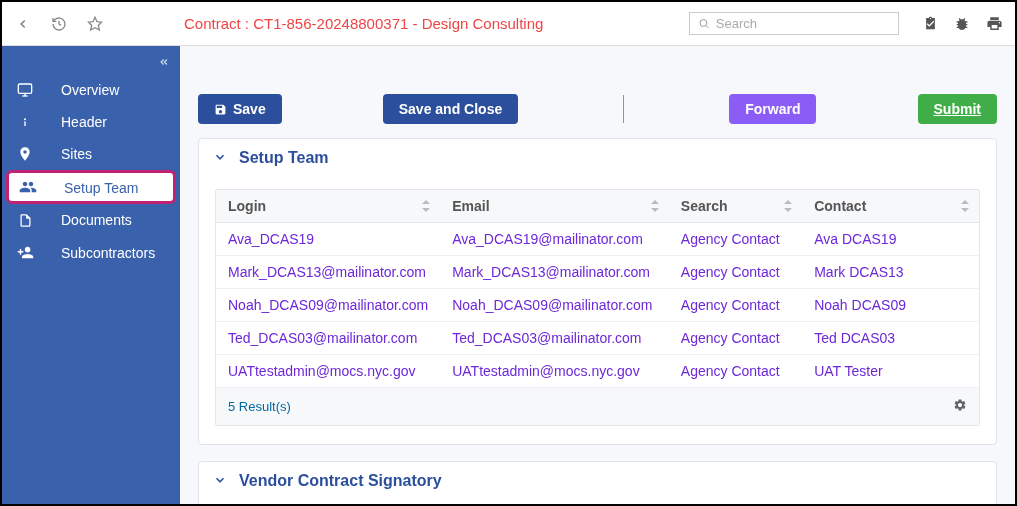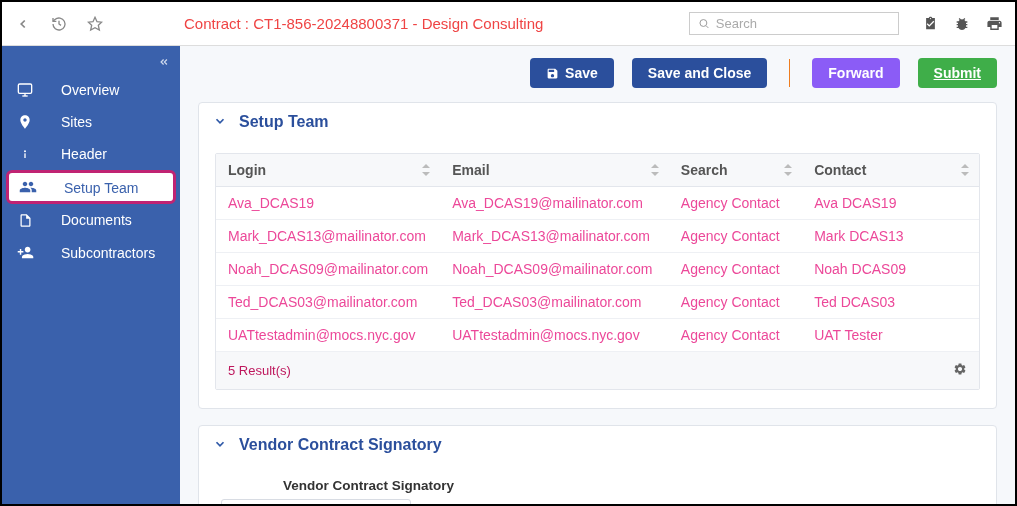--- a/index.html
+++ b/index.html
@@ -21,21 +21,21 @@
 
     
     .sidebar { width: 178px; background: #3a61ac; color: #fff; display: flex; flex-direction: column; padding-top: 8px; position: relative; }
     .sidebar-collapse { text-align: right; padding: 2px 10px 4px 0; color: #cfd9ed; cursor: pointer; font-size: 12px; }
     .sidebar-item { display: flex; align-items: flex-end; gap: 27px; padding: 8px 14px; font-size: 14px; cursor: pointer; }
     .sidebar-item .icon { width: 18px; display: flex; align-items: center; justify-content: center; }
     .sidebar-item.active { background: #fff; color: #3a61ac; border: 3px solid #c02373; border-radius: 6px; margin: 0 4px; padding: 5px 10px; }
 
     
     .main { flex: 1; background: #f6f8fb; padding: 12px 18px 18px 18px; overflow-y: auto; }
-    .action-row { display: flex; justify-content: flex-end; gap: 18px; align-items: center; margin-bottom: 14px; }
+    .action-row { display: flex; justify-content: space-between; gap: 18px; align-items: center; margin-bottom: 14px; margin-top: 36px; }
     .btn { border: none; border-radius: 4px; padding: 7px 16px; font-size: 14px; font-weight: 600; cursor: pointer; color: #fff; display: inline-flex; align-items: center; gap: 6px; }
     .btn-primary { background: #2b4f9c; }
     .btn-orange { background: #8b5cf6; }
     .btn-green { background: #3fae49; text-decoration: underline; }
     .btn-divider { width: 1px; height: 28px; background: #ee7d1f; margin: 0 4px; }
 
     
     .panel { background: #fff; border: 1px solid #e0e4ea; border-radius: 4px; margin-bottom: 16px; }
     .panel-head { display: flex; align-items: center; gap: 12px; padding: 10px 14px; }
     .panel-head .chev { color: #305aa8; cursor: pointer; }
@@ -43,22 +43,22 @@
     .panel-body { padding: 12px 16px 18px 16px; }
 
     
     .tbl-wrap { border: 1px solid #e3e6ec; border-radius: 2px; }
     .tbl { width: 100%; border-collapse: collapse; }
     .tbl th, .tbl td { text-align: left; padding: 8px 12px; font-size: 14px; }
     .tbl thead th { background: #f7f8fa; color: #555; font-weight: 600; border-bottom: 1px solid #e3e6ec; position: relative; }
     .tbl thead th.sortable::after { content: ""; position: absolute; right: 10px; top: 10px; width: 0; height: 0; border-left: 4px solid transparent; border-right: 4px solid transparent; border-bottom: 4px solid #bbb; }
     .tbl thead th.sortable::before { content: ""; position: absolute; right: 10px; top: 18px; width: 0; height: 0; border-left: 4px solid transparent; border-right: 4px solid transparent; border-top: 4px solid #bbb; }
     .tbl tbody tr { border-bottom: 1px solid #eef0f4; }
-    .tbl tbody td { color: #ec4899; }
-    .tbl-foot { display: flex; justify-content: space-between; align-items: center; padding: 10px 12px; background: #f7f8fa; color: #be185d; font-size: 13px; }
+    .tbl tbody td { color: #6d28d9; }
+    .tbl-foot { display: flex; justify-content: space-between; align-items: center; padding: 10px 12px; background: #f7f8fa; color: #0369a1; font-size: 13px; }
     .gear { color: #666; cursor: pointer; }
 
     
     .sign-label { font-weight: 600; margin: 2px 0 6px 68px; font-size: 13.5px; }
     .sign-input { margin-left: 6px; }
     .sign-input input { width: 190px; height: 30px; border: 1px solid #d8dce3; border-radius: 3px; padding: 4px 8px; }
 
     .col-login { width: 28%; }
     .col-email { width: 30%; }
     .col-profile { width: 18%; }
@@ -130,33 +130,33 @@
                 <rect x="2" y="3" width="20" height="14" rx="2"></rect>
                 <line x1="8" y1="21" x2="16" y2="21"></line>
                 <line x1="12" y1="17" x2="12" y2="21"></line>
               </svg>
             </span>
             <span>Overview</span>
           </div>
           <div class="sidebar-item">
             <span class="icon">
               <svg width="16" height="16" viewBox="0 0 24 24" fill="currentColor">
-                <path d="M12 2C8.13 2 5 5.13 5 9c0 5.25 7 13 7 13s7-7.75 7-13c0-3.87-3.13-7-7-7zm0 9.5c-1.38 0-2.5-1.12-2.5-2.5s1.12-2.5 2.5-2.5 2.5 1.12 2.5 2.5-1.12 2.5-2.5 2.5z"></path>
-              </svg>
-            </span>
-            <span>Sites</span>
-          </div>
-          <div class="sidebar-item">
-            <span class="icon">
-              <svg width="16" height="16" viewBox="0 0 24 24" fill="currentColor">
                 <circle cx="12" cy="8" r="1.5"></circle>
                 <rect x="11" y="11" width="2" height="7"></rect>
               </svg>
             </span>
             <span>Header</span>
+          </div>
+          <div class="sidebar-item">
+            <span class="icon">
+              <svg width="16" height="16" viewBox="0 0 24 24" fill="currentColor">
+                <path d="M12 2C8.13 2 5 5.13 5 9c0 5.25 7 13 7 13s7-7.75 7-13c0-3.87-3.13-7-7-7zm0 9.5c-1.38 0-2.5-1.12-2.5-2.5s1.12-2.5 2.5-2.5 2.5 1.12 2.5 2.5-1.12 2.5-2.5 2.5z"></path>
+              </svg>
+            </span>
+            <span>Sites</span>
           </div>
           <div class="sidebar-item active">
             <span class="icon">
               <svg width="18" height="18" viewBox="0 0 24 24" fill="currentColor">
                 <path d="M16 11c1.66 0 2.99-1.34 2.99-3S17.66 5 16 5s-3 1.34-3 3 1.34 3 3 3zm-8 0c1.66 0 2.99-1.34 2.99-3S9.66 5 8 5 5 6.34 5 8s1.34 3 3 3zm0 2c-2.33 0-7 1.17-7 3.5V19h14v-2.5c0-2.33-4.67-3.5-7-3.5zm8 0c-.29 0-.62.02-.97.05 1.16.84 1.97 1.97 1.97 3.45V19h6v-2.5c0-2.33-4.67-3.5-7-3.5z"></path>
               </svg>
             </span>
             <span>Setup Team</span>
           </div>
           <div class="sidebar-item">

